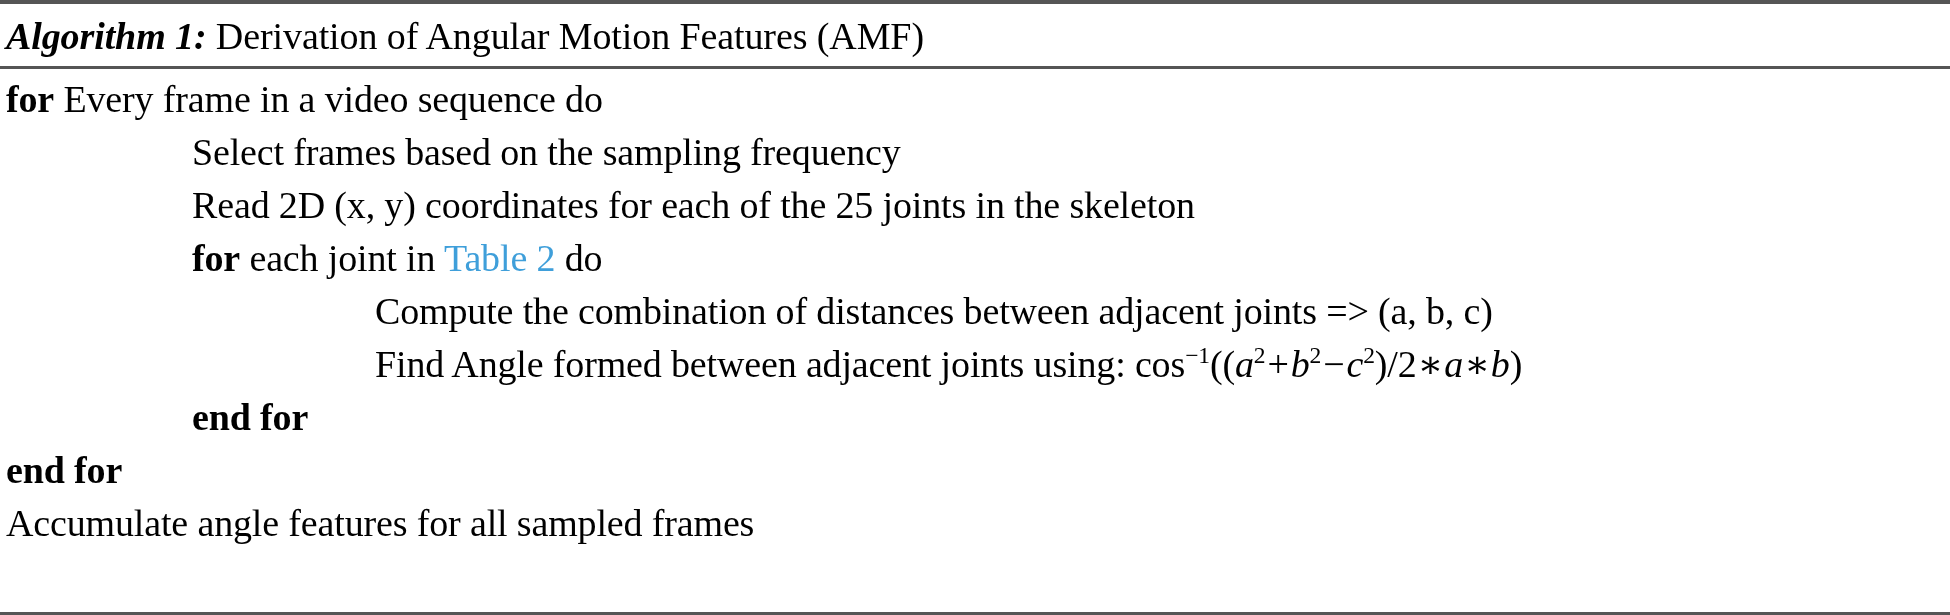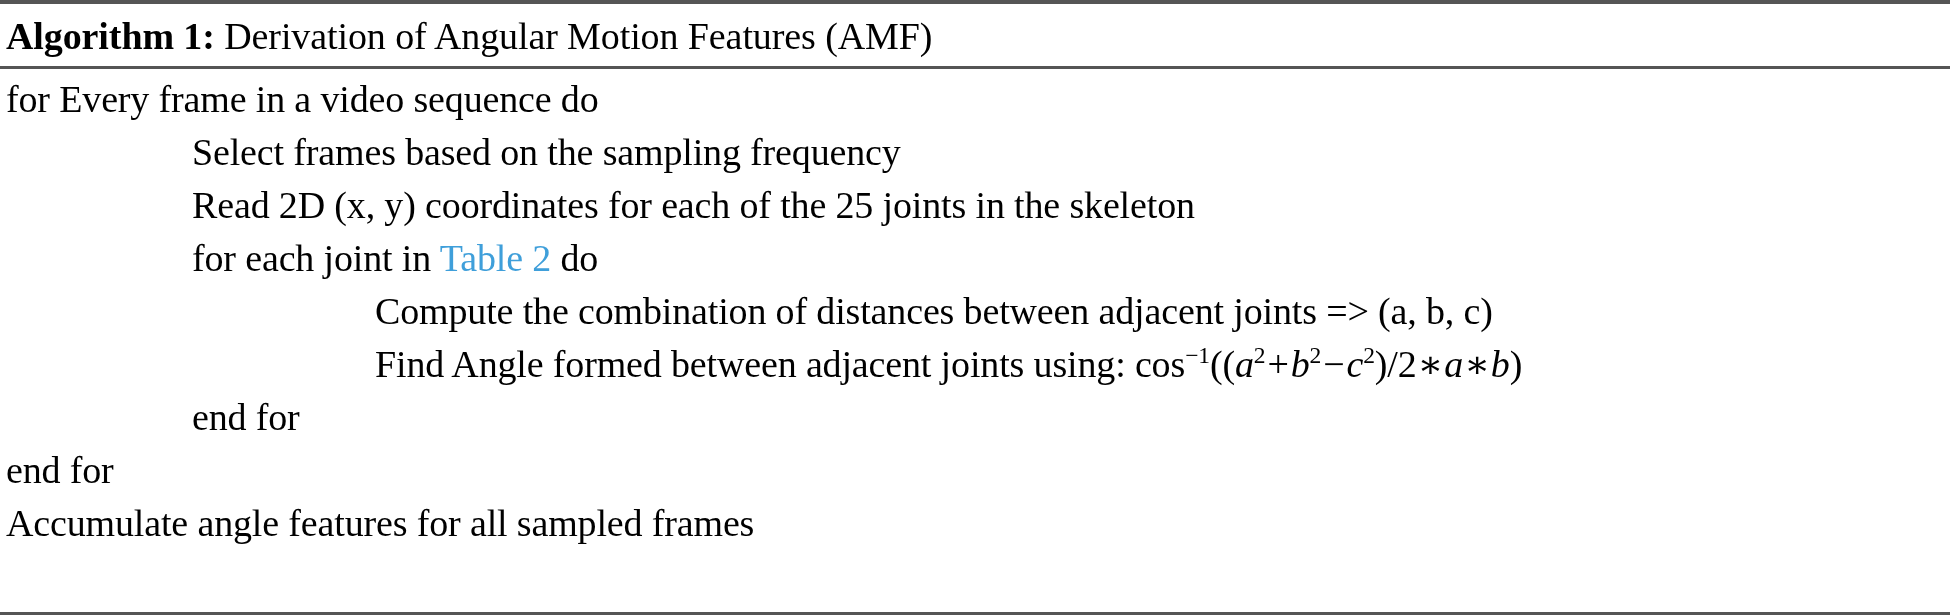--- a/index.html
+++ b/index.html
@@ -45,20 +45,21 @@
   
   .algo-title {
     font-size: 38px;
     line-height: 52px;
     padding: 3px 0 4px 6px;
     white-space: nowrap;
     letter-spacing: -0.1px;
   }
   .algo-title .kw {
     font-weight: bold;
+    font-style: italic;
   }
   .algo-title .caption-text {
     font-weight: normal;
   }
 
   
   .algo-body {
     padding: 4px 0 0 6px;
     flex: 1 1 auto;
   }
@@ -67,21 +68,21 @@
     font-size: 38px;
     line-height: 53px;
     white-space: nowrap;
     letter-spacing: -0.15px;
   }
 
   .indent-0 { padding-left: 0px; }
   .indent-1 { padding-left: 186px; }
   .indent-2 { padding-left: 369px; }
 
-  .kw { font-weight: normal; }
+  .kw { font-weight: bold; }
   .lnk { color: #3f9fda; }
 
   
   .math { font-family: "Liberation Serif", "DejaVu Serif", serif; }
   .math .mi { font-style: italic; }
   .math .mn { font-style: normal; }
   .math sup {
     font-size: 0.62em;
     vertical-align: super;
     line-height: 0;

